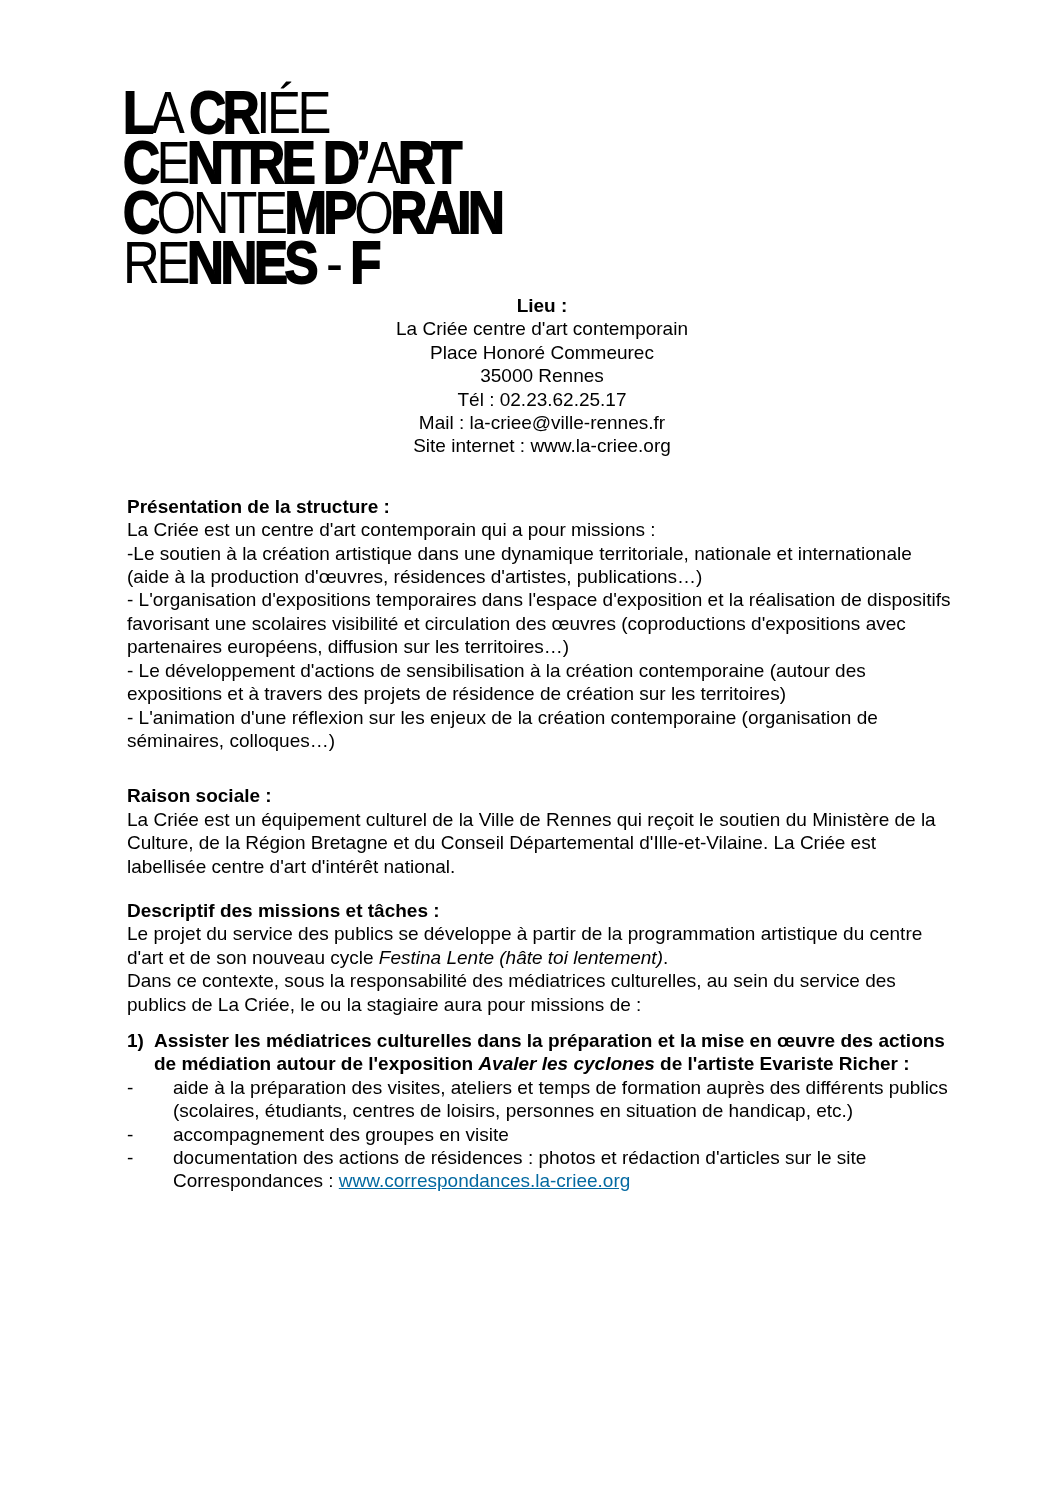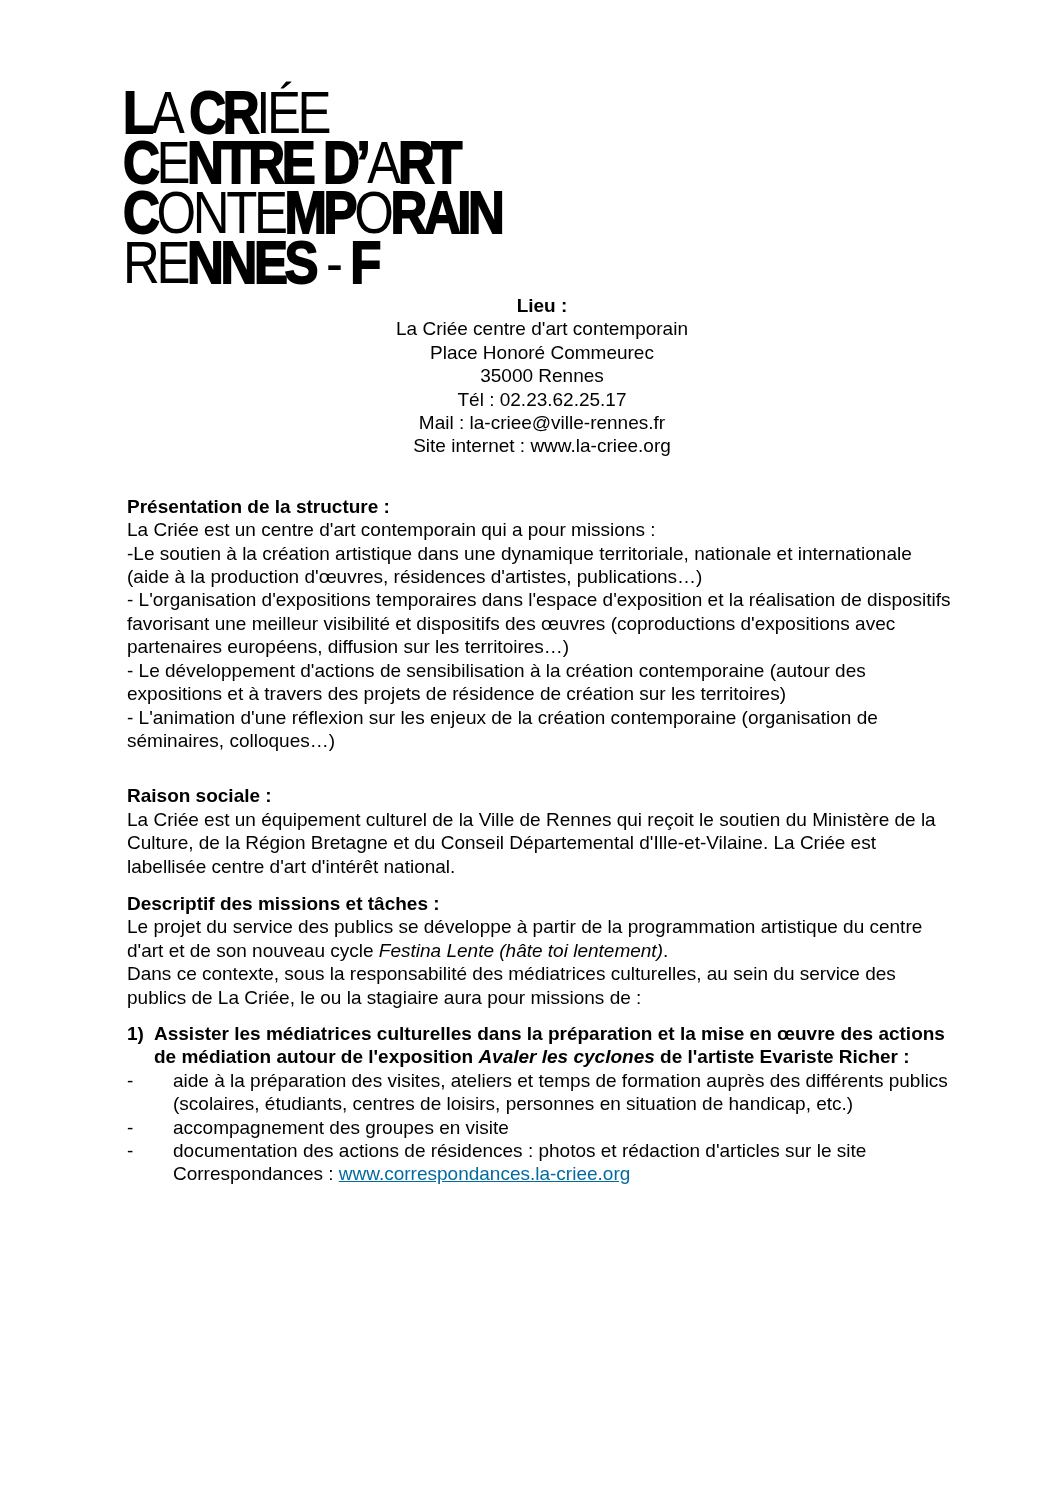--- a/index.html
+++ b/index.html
@@ -32,21 +32,21 @@
   .t2 { font-size:27px; line-height:33px; }
   .t3 { font-size:27px; line-height:31px; }
 
   
   .body-col { margin-left:127px; width:830px; font-size:19px; line-height:23.4px; }
   .b { font-weight:bold; }
   .i { font-style:italic; }
   .contact { margin-top:4px;text-align:center; }
   .sec-presentation { margin-top:37px; }
   .sec-raison { margin-top:32px; }
-  .sec-missions { margin-top:14px; }
+  .sec-missions { margin-top:21px; }
   .mission-list { margin-top:13px; }
   .litem { display:flex; align-items:flex-start; }
   .litem .marker { flex:0 0 27px; }
   .litem.dash .marker { flex:0 0 46px; }
   .litem .content { flex:1 1 auto; }
   a.link, .link { color:#0369a1; text-decoration:underline; cursor:pointer; }
 </style>
 </head>
 <body>
 
@@ -69,21 +69,21 @@
       <div>35000 Rennes</div>
       <div>Tél : 02.23.62.25.17</div>
       <div>Mail : la-criee@ville-rennes.fr</div>
       <div>Site internet : www.la-criee.org</div>
     </div>
 
     <div class="sec-presentation">
       <div class="b">Présentation de la structure :</div>
       <div>La Criée est un centre d'art contemporain qui a pour missions :</div>
       <div>-Le soutien à la création artistique dans une dynamique territoriale, nationale et internationale (aide à la production d'œuvres, résidences d'artistes, publications…)</div>
-      <div>- L'organisation d'expositions temporaires dans l'espace d'exposition et la réalisation de dispositifs favorisant une meilleur visibilité et dispositifs des œuvres (coproductions d'expositions avec partenaires européens, diffusion sur les territoires…)</div>
+      <div>- L'organisation d'expositions temporaires dans l'espace d'exposition et la réalisation de dispositifs favorisant une scolaires visibilité et circulation des œuvres (coproductions d'expositions avec partenaires européens, diffusion sur les territoires…)</div>
       <div>- Le développement d'actions de sensibilisation à la création contemporaine (autour des expositions et à travers des projets de résidence de création sur les territoires)</div>
       <div>- L'animation d'une réflexion sur les enjeux de la création contemporaine (organisation de séminaires, colloques…)</div>
     </div>
 
     <div class="sec-raison">
       <div class="b">Raison sociale :</div>
       <div>La Criée est un équipement culturel de la Ville de Rennes qui reçoit le soutien du Ministère de la Culture, de la Région Bretagne et du Conseil Départemental d'Ille-et-Vilaine. La Criée est labellisée centre d'art d'intérêt national.</div>
     </div>
 
     <div class="sec-missions">

